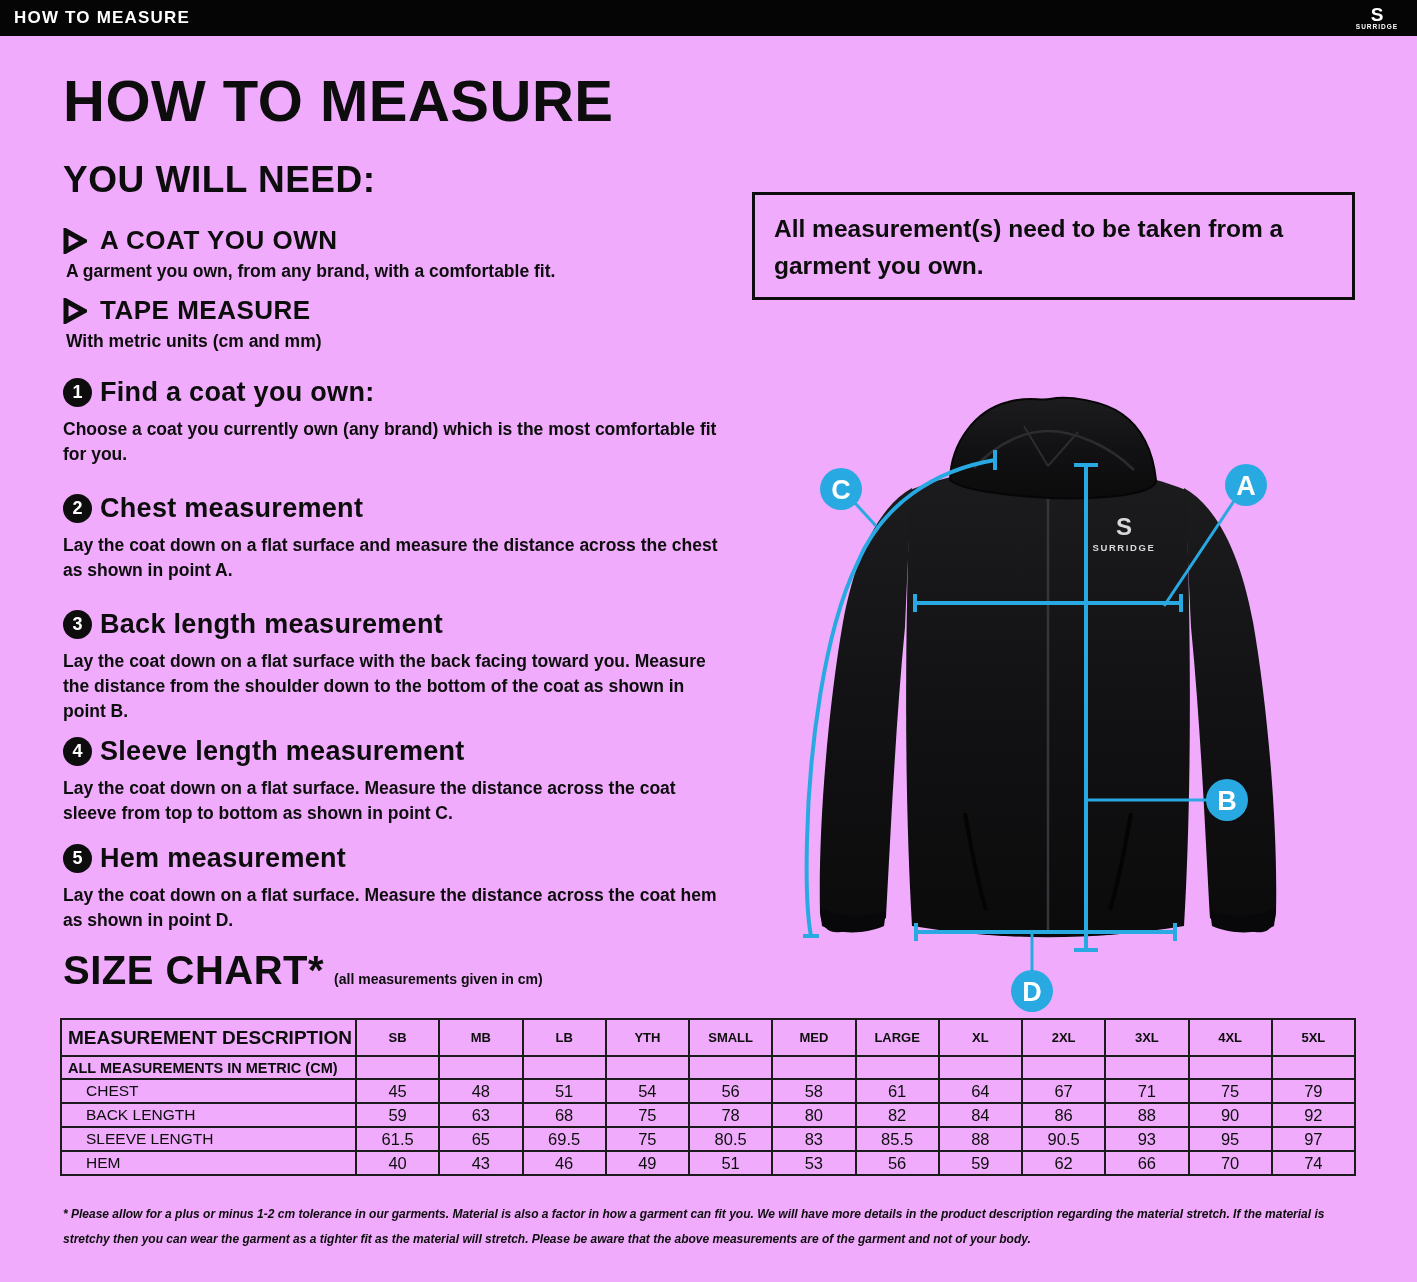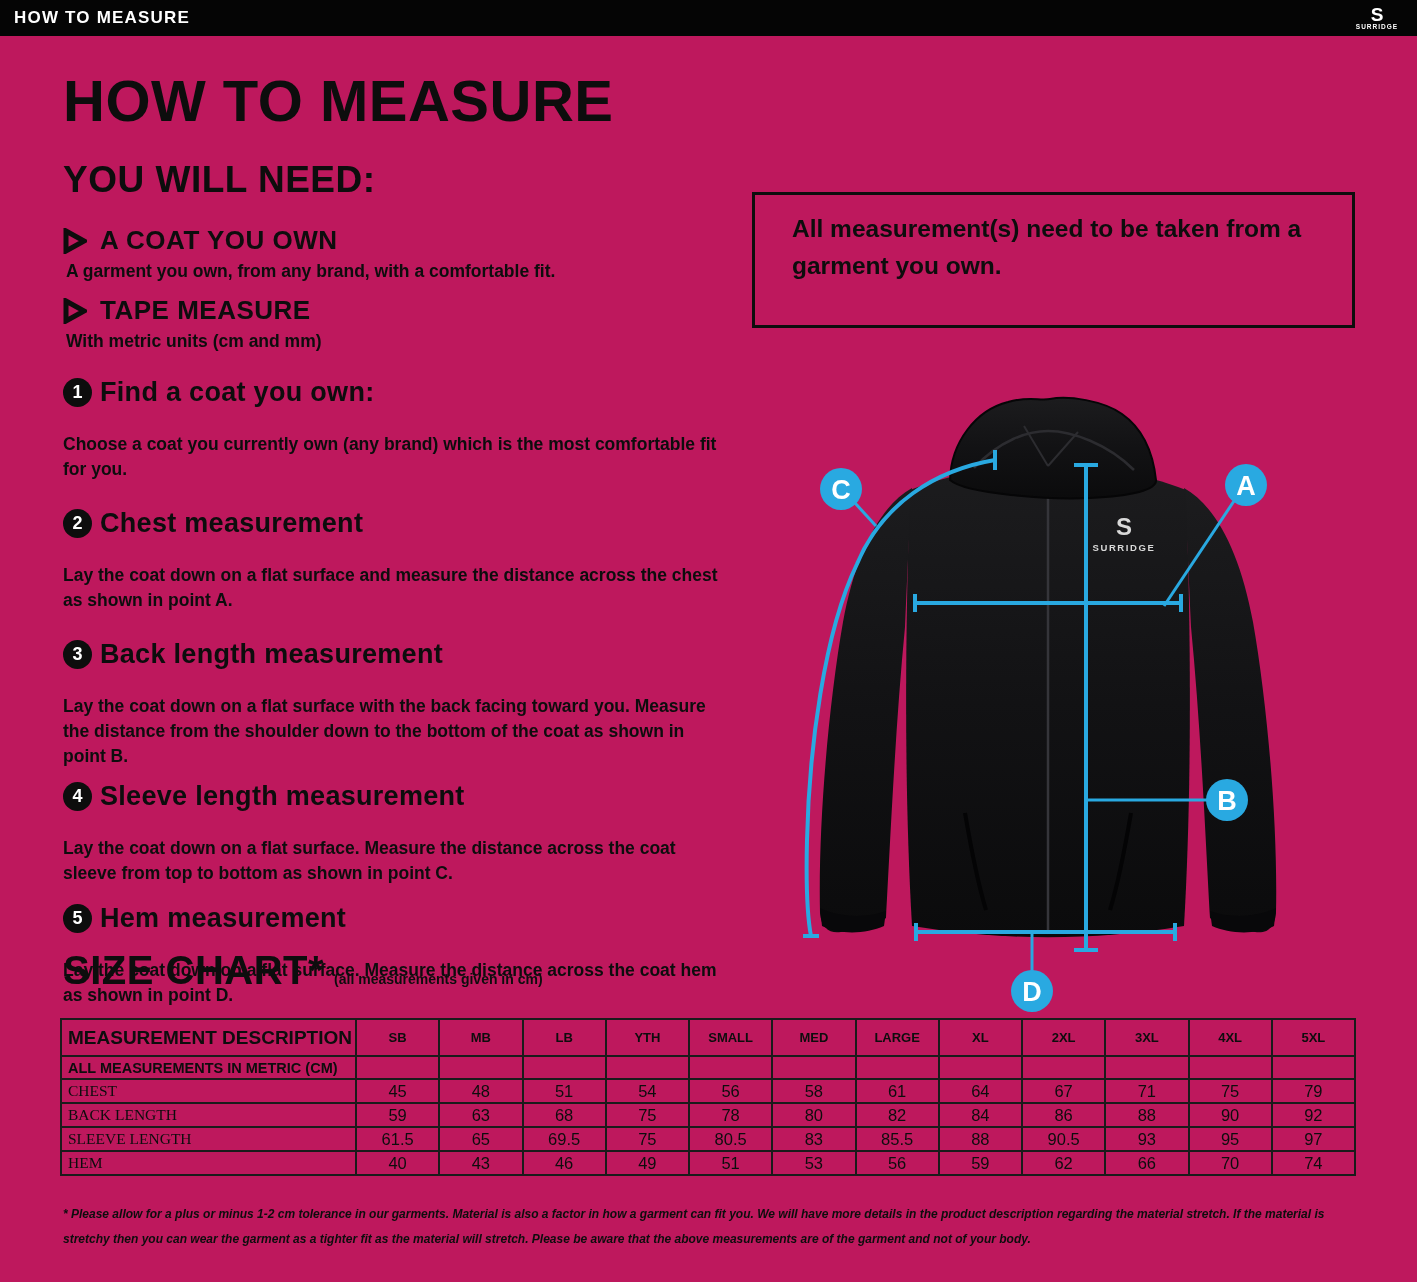--- a/index.html
+++ b/index.html
@@ -1,19 +1,19 @@
 <!DOCTYPE html>
 <html><head>
 <meta charset="utf-8">
 <style>
   * { margin:0; padding:0; box-sizing:border-box; }
   html,body { background:#ffffff; }
   .page {
     position:relative; width:1417px; height:1282px;
-    background:#be185d; overflow:hidden;
+    background:#f0abfc; overflow:hidden;
     font-family:"Liberation Sans", sans-serif; color:#0d0d0d;
   }
 
   
   .topbar {
     position:absolute; left:0; top:0; width:1417px; height:36px;
     background:#050505; display:flex; align-items:center;
   }
   .topbar-title {
     color:#ffffff; font-size:17px; font-weight:bold; letter-spacing:1.2px;
@@ -42,26 +42,26 @@
   .step { margin-bottom:26px; }
   .step.s3 { margin-bottom:12px; }
   .step.s4 { margin-bottom:17px; }
   .step-head { display:flex; align-items:center; gap:8px; }
   .badge {
     width:29px; height:29px; border-radius:50%; background:#0d0d0d; color:#ffffff;
     font-size:18px; font-weight:bold; display:flex; align-items:center; justify-content:center;
     flex:0 0 auto;
   }
   .step-title { font-size:27px; font-weight:bold; letter-spacing:0.3px; }
-  .step-body { margin-top:24px; width:665px; font-size:17.5px; font-weight:bold; line-height:25px; }
+  .step-body { margin-top:9px; width:665px; font-size:17.5px; font-weight:bold; line-height:25px; }
 
   
   .note-box {
-    position:absolute; left:752px; top:192px; width:603px; height:136px;
-    border:3px solid #0d0d0d; padding:15px 37px;
+    position:absolute; left:752px; top:192px; width:603px; height:108px;
+    border:3px solid #0d0d0d; padding:15px 19px;
     font-size:24.5px; font-weight:bold; line-height:37px;
   }
 
   
   .diagram { position:absolute; left:760px; top:370px; width:640px; height:660px; }
 
   
   .size-head { position:absolute; left:63px; top:948px; display:flex; align-items:baseline; gap:10px; }
   .size-title { font-size:40px; font-weight:bold; letter-spacing:0.5px; }
   .size-sub { font-size:14px; font-weight:bold; }
@@ -73,21 +73,21 @@
   .size-table td, .size-table th {
     border:2px solid #1b1b1b; text-align:center; vertical-align:middle;
     overflow:hidden; white-space:nowrap;
   }
   .size-table col.c-desc { width:295px; }
   .size-table th { height:37px; font-size:13px; font-weight:bold; }
   .size-table th.desc-h { text-align:left; padding-left:6px; font-size:19px;border-radius:11px; }
   .size-table tr.metric td { height:23px; font-size:14.5px; font-weight:bold; }
   .size-table tr.metric td.lab { text-align:left; padding-left:6px; }
   .size-table tr.vals td { height:24px; font-size:16.5px; }
-  .size-table tr.vals td.lab { text-align:left; padding-left:6px; font-size:15.5px;font-family:Liberation Serif, serif; }
+  .size-table tr.vals td.lab { text-align:left; padding-left:24px; font-size:15.5px; }
 
   
   .footnote {
     position:absolute; left:63px; top:1202px; width:1294px;
     font-size:12px; font-weight:bold; font-style:italic; line-height:25px;
   }
 </style>
 </head>
 <body>
 

